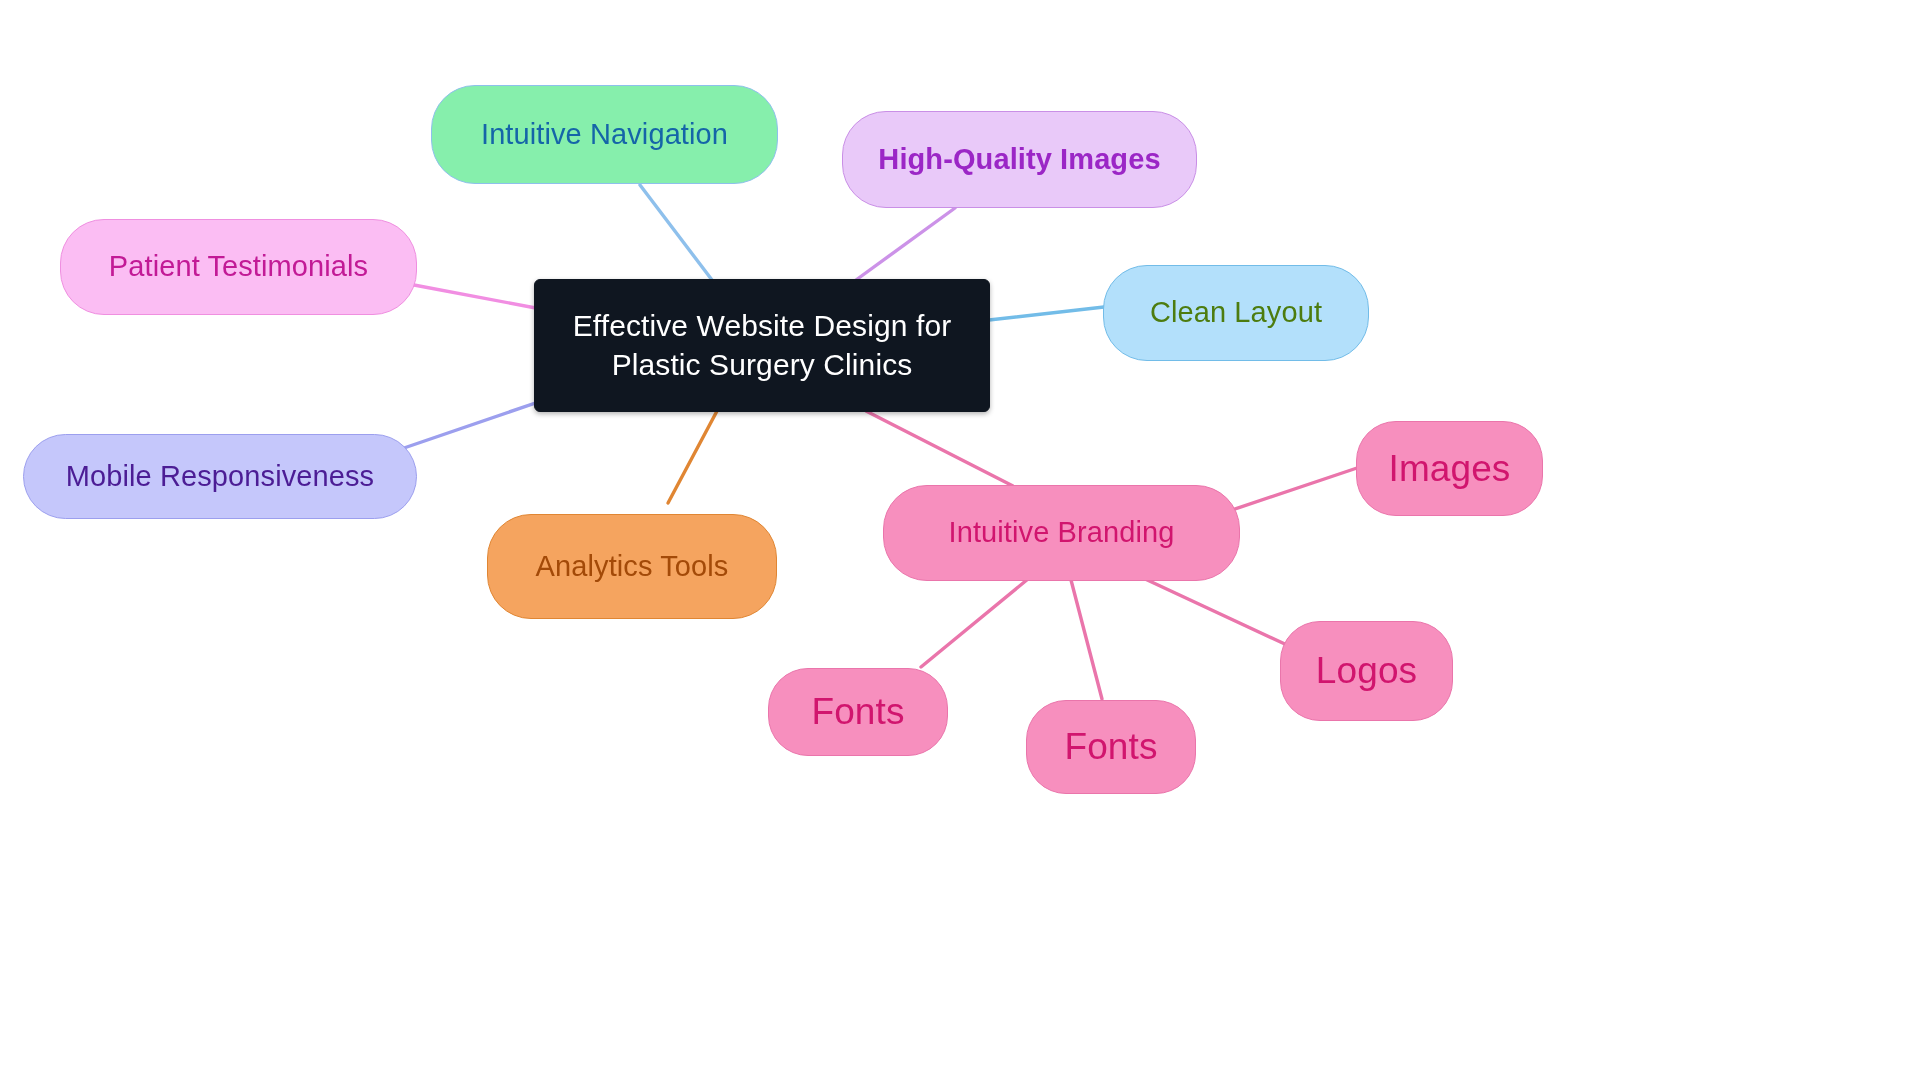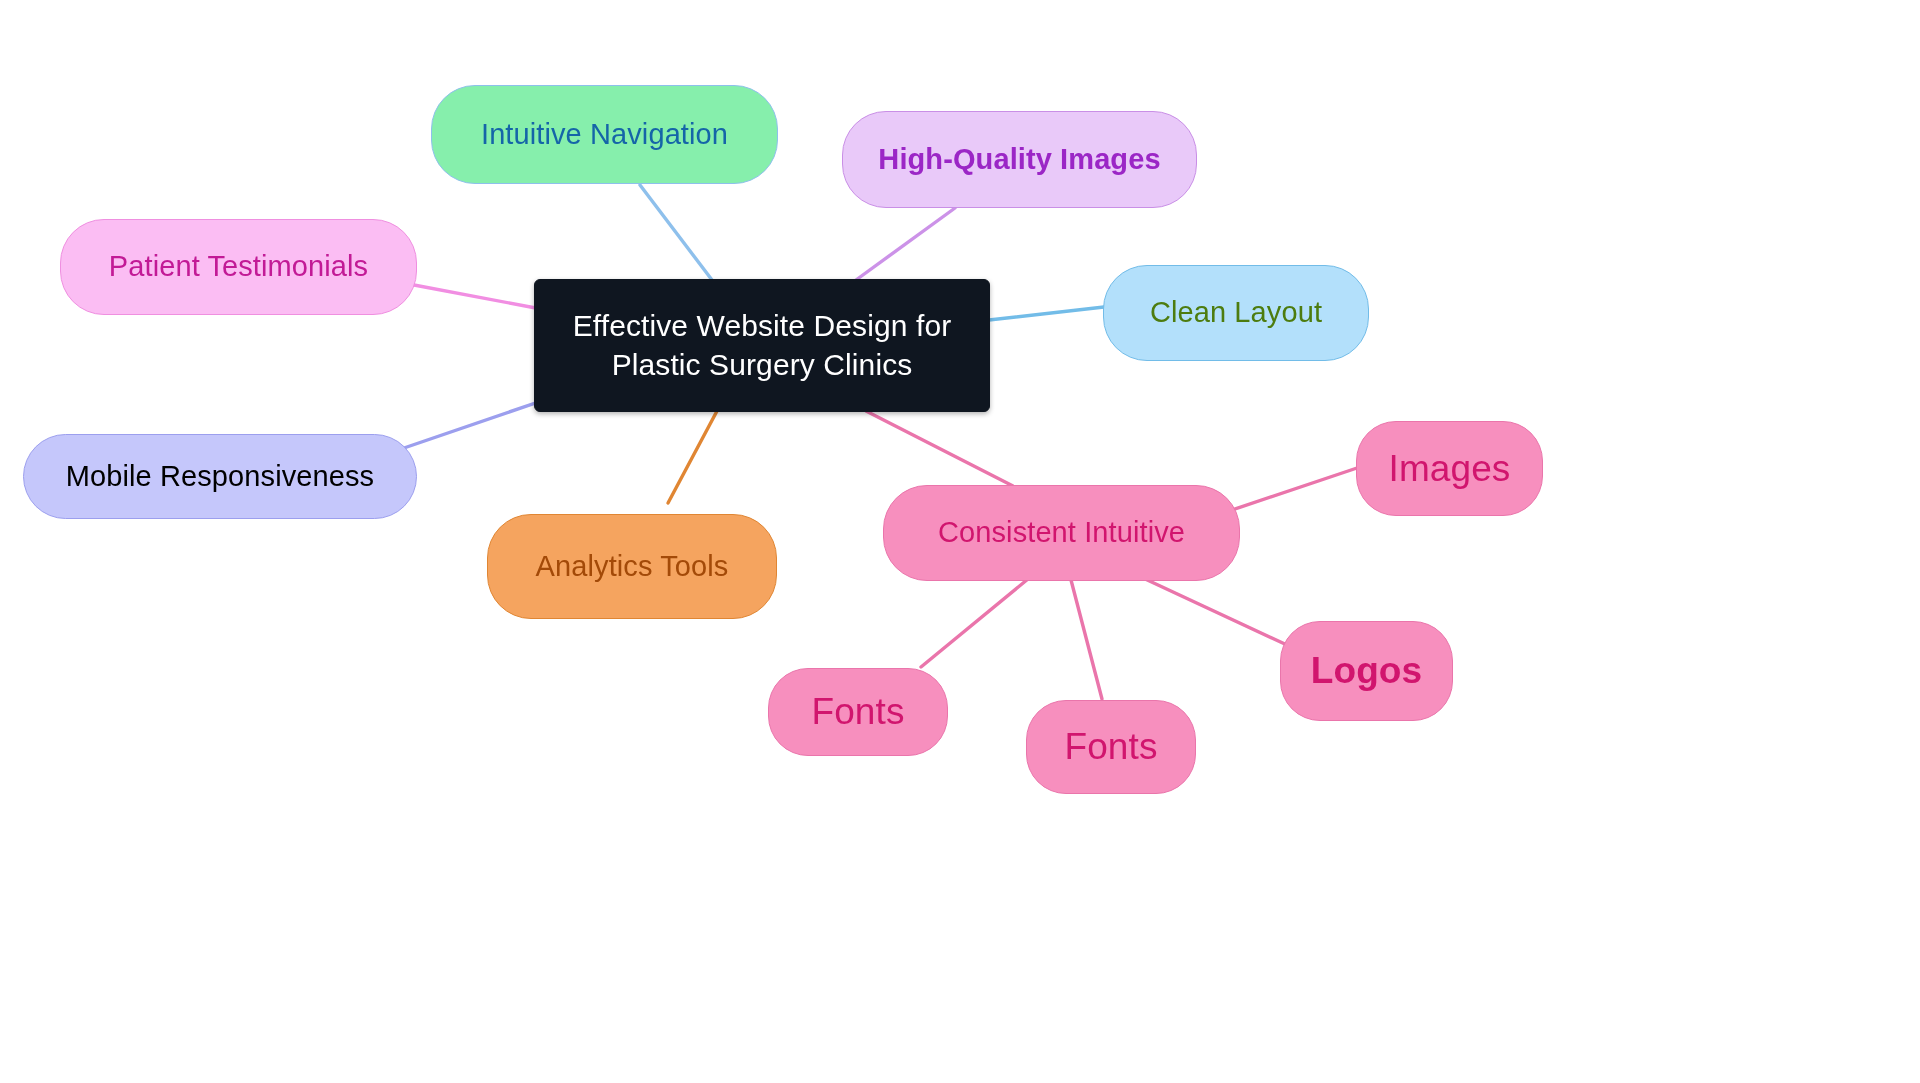--- a/index.html
+++ b/index.html
@@ -70,21 +70,21 @@
       <line x1="1028" y1="579" x2="921" y2="667" stroke="#ea75ab" stroke-width="3.4" stroke-linecap="round"></line>
       <line x1="1071" y1="580" x2="1102" y2="699" stroke="#ea75ab" stroke-width="3.4" stroke-linecap="round"></line>
     </svg>
   <div id="node-layer">
       <div class="node node-root" style="left: 534px; top: 279px; width: 456px; height: 133px; background: rgb(15, 22, 32); border-color: rgb(15, 22, 32); color: rgb(255, 255, 255);">Effective Website Design for
 Plastic Surgery Clinics</div>
       <div class="node node-branch" style="left: 431px; top: 85px; width: 347px; height: 99px; background: #86efac; border-color: rgb(142, 192, 236); color: rgb(21, 101, 168);">Intuitive Navigation</div>
       <div class="node node-branch" style="left: 842px; top: 111px; width: 355px; height: 97px; background: rgb(233, 201, 249); border-color: rgb(201, 143, 230); color: rgb(155, 38, 198); font-weight: bold;">High-Quality Images</div>
       <div class="node node-branch" style="left: 60px; top: 219px; width: 357px; height: 96px; background: rgb(251, 189, 243); border-color: rgb(239, 143, 224); color: rgb(194, 26, 150); text-align: right;">Patient Testimonials</div>
       <div class="node node-branch" style="left: 1103px; top: 265px; width: 266px; height: 96px; background: rgb(179, 224, 251); border-color: rgb(114, 188, 232); color: #4d7c0f;">Clean Layout</div>
-      <div class="node node-branch" style="left: 23px; top: 434px; width: 394px; height: 85px; background: rgb(197, 199, 251); border-color: rgb(156, 159, 238); color: #000000;">Mobile Responsiveness</div>
+      <div class="node node-branch" style="left: 23px; top: 434px; width: 394px; height: 85px; background: rgb(197, 199, 251); border-color: rgb(156, 159, 238); color: #4c1d95;">Mobile Responsiveness</div>
       <div class="node node-branch" style="left: 487px; top: 514px; width: 290px; height: 105px; background: rgb(245, 164, 95); border-color: rgb(224, 134, 51); color: rgb(163, 74, 8);">Analytics Tools</div>
-      <div class="node node-branch" style="left: 883px; top: 485px; width: 357px; height: 96px; background: rgb(247, 143, 190); border-color: rgb(234, 117, 171); color: rgb(209, 21, 110);">Consistent Intuitive</div>
+      <div class="node node-branch" style="left: 883px; top: 485px; width: 357px; height: 96px; background: rgb(247, 143, 190); border-color: rgb(234, 117, 171); color: rgb(209, 21, 110);">Intuitive Branding</div>
       <div class="node node-leaf" style="left: 1356px; top: 421px; width: 187px; height: 95px; background: rgb(247, 143, 190); border-color: rgb(234, 117, 171); color: rgb(209, 21, 110);">Images</div>
-      <div class="node node-leaf" style="left: 1280px; top: 621px; width: 173px; height: 100px; background: rgb(247, 143, 190); border-color: rgb(234, 117, 171); color: rgb(209, 21, 110); font-weight: bold;">Logos</div>
+      <div class="node node-leaf" style="left: 1280px; top: 621px; width: 173px; height: 100px; background: rgb(247, 143, 190); border-color: rgb(234, 117, 171); color: rgb(209, 21, 110);">Logos</div>
       <div class="node node-leaf" style="left: 768px; top: 668px; width: 180px; height: 88px; background: rgb(247, 143, 190); border-color: rgb(234, 117, 171); color: rgb(209, 21, 110);">Fonts</div>
       <div class="node node-leaf" style="left: 1026px; top: 700px; width: 170px; height: 94px; background: rgb(247, 143, 190); border-color: rgb(234, 117, 171); color: rgb(209, 21, 110);">Fonts</div>
     </div>
 </div>
 
 </body></html>

